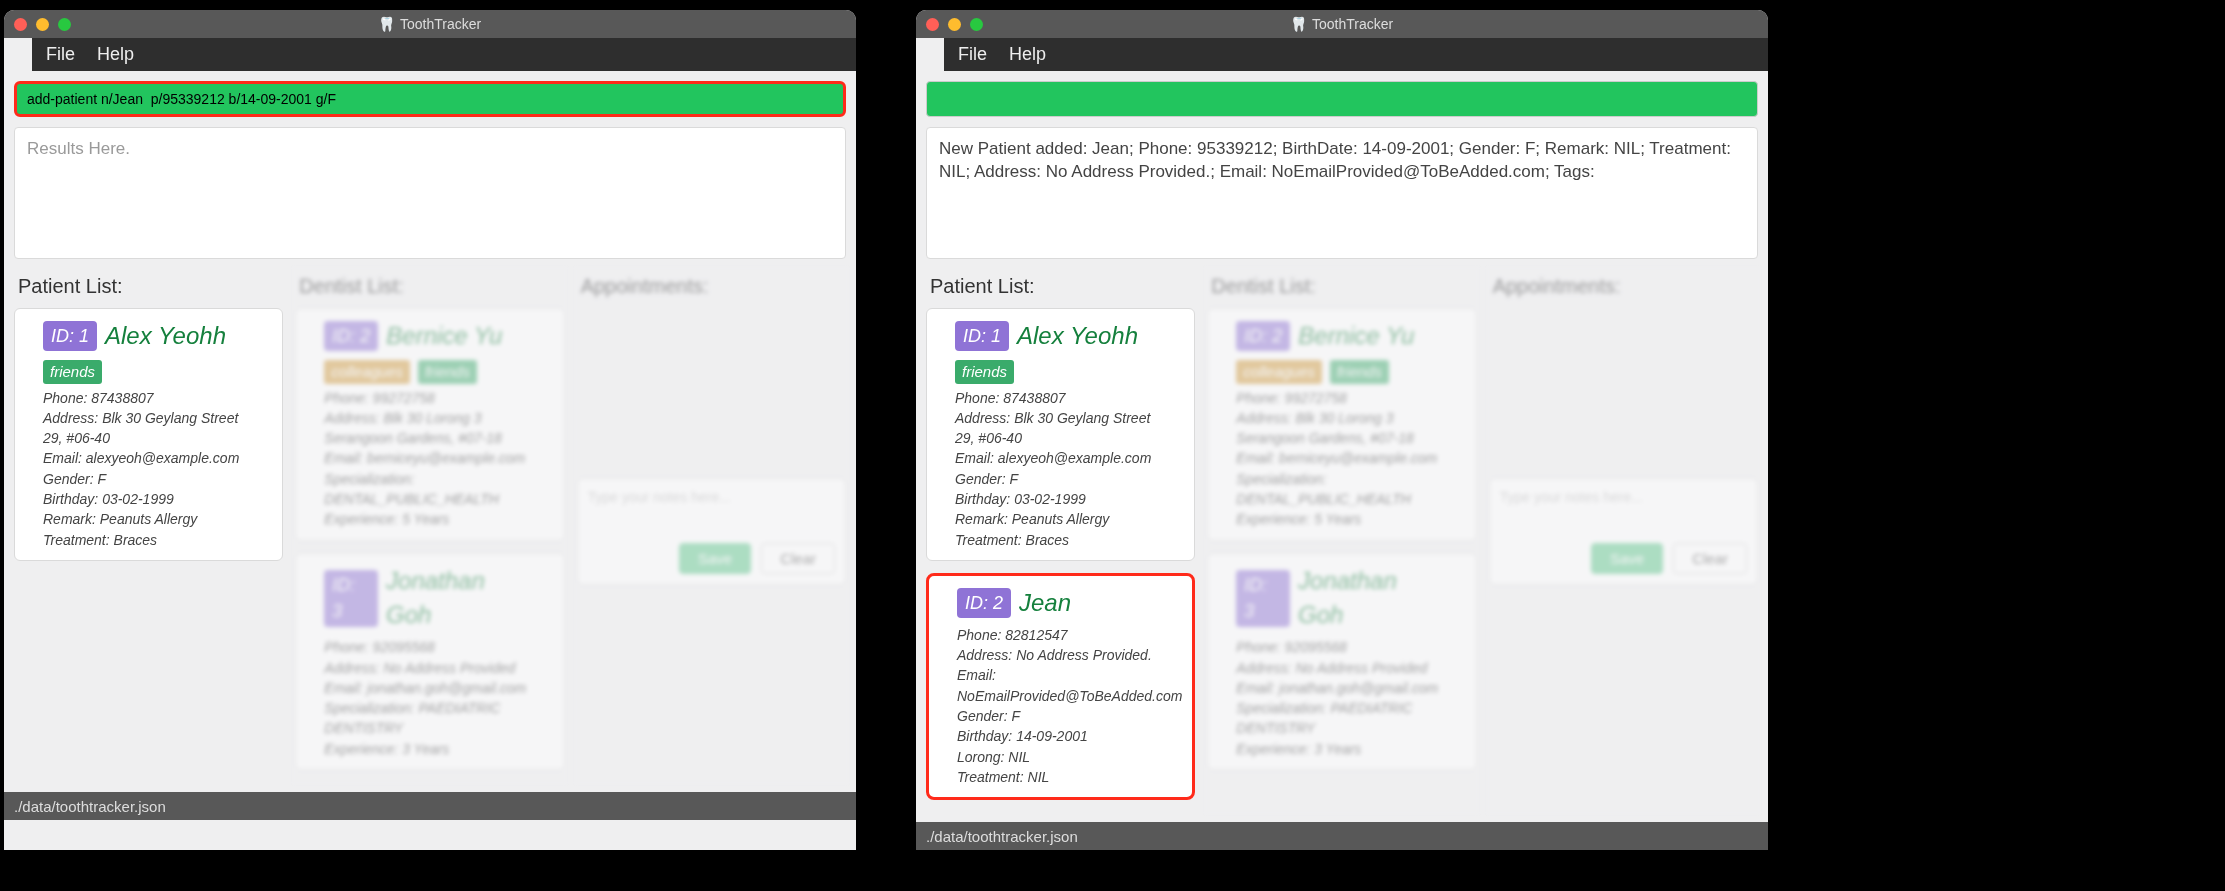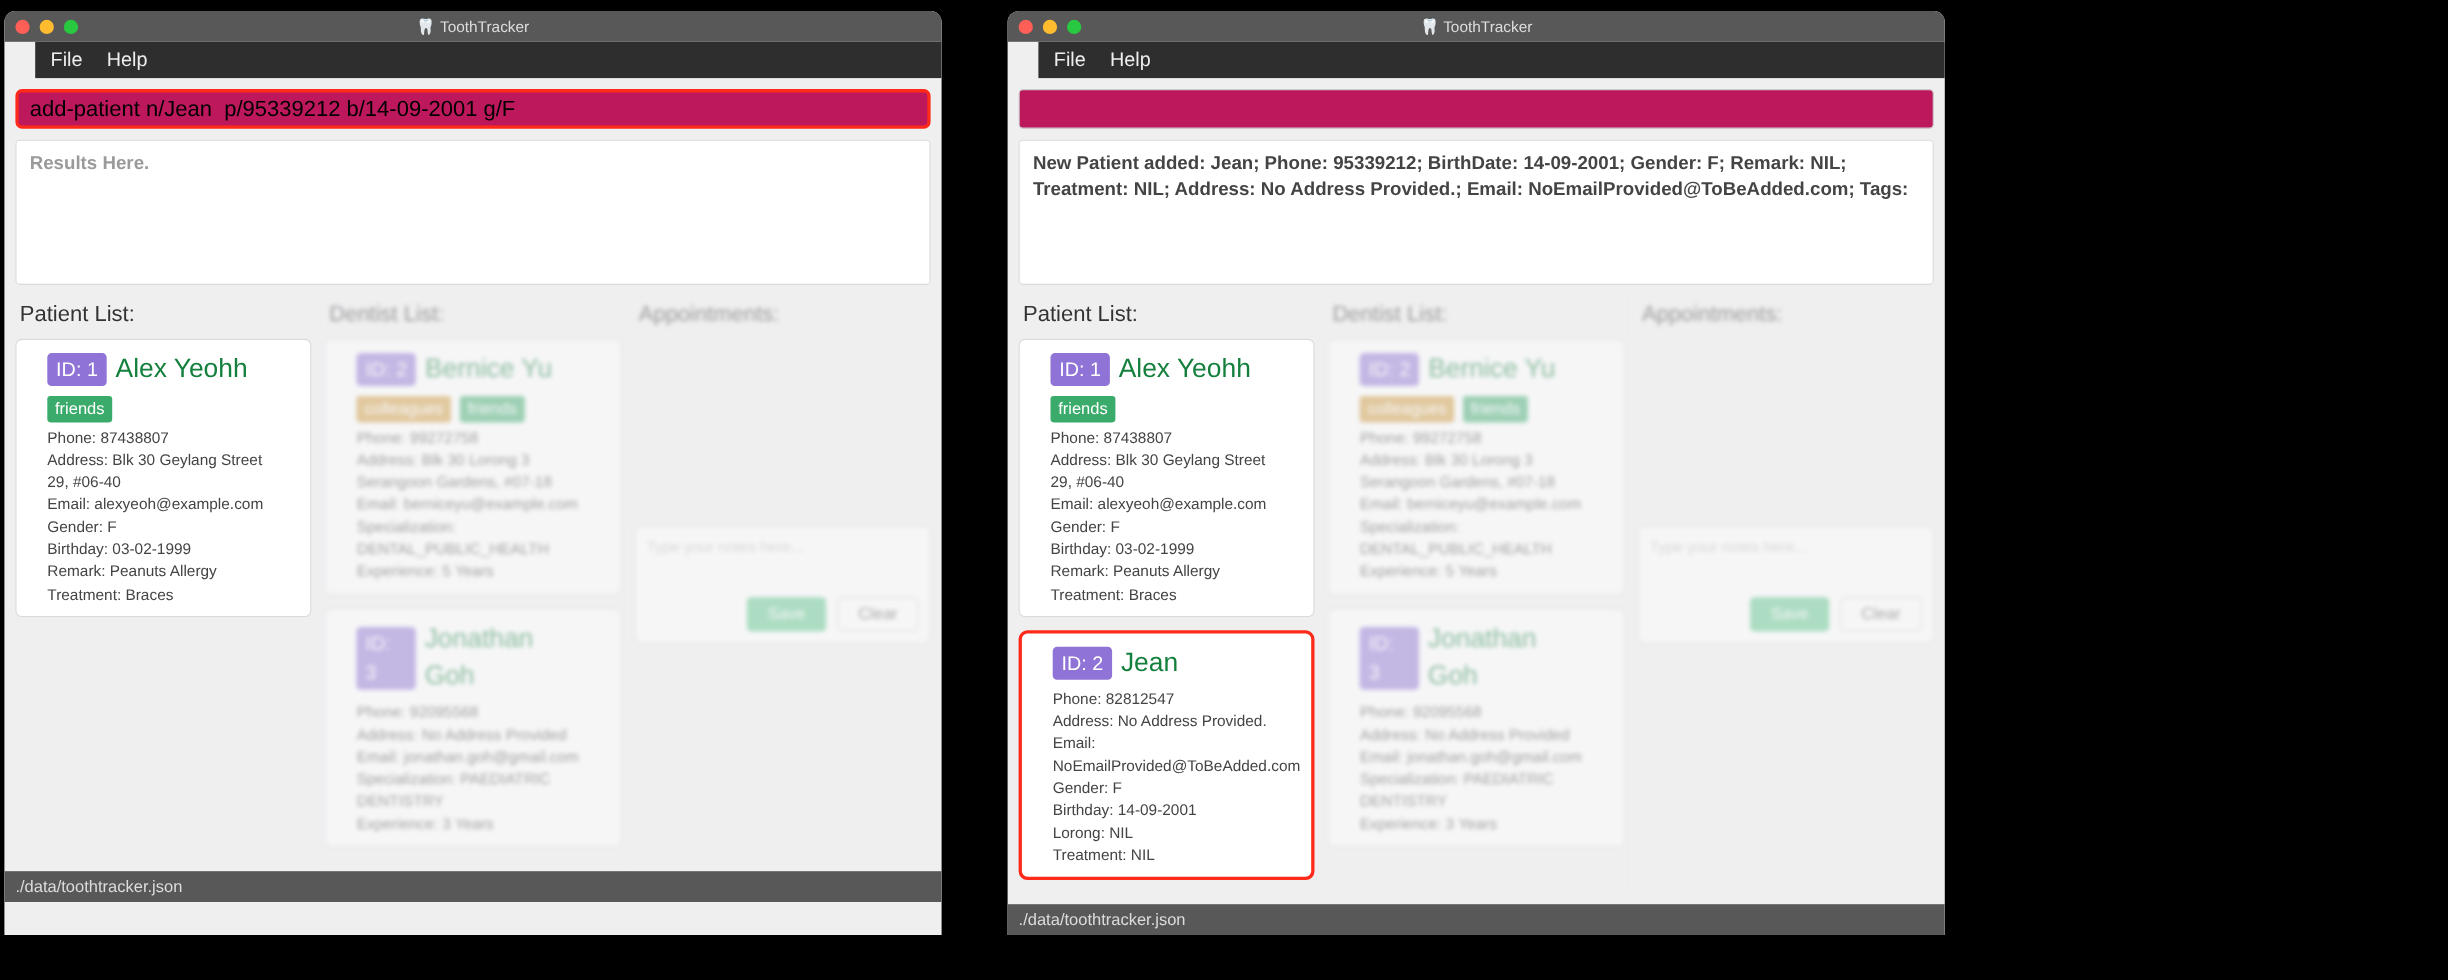--- a/index.html
+++ b/index.html
@@ -60,37 +60,36 @@
   }
   .menu-item{cursor:pointer}
   .cmd-area{padding:10px 10px 0 10px}
   .cmd-input{
     width:100%;
     box-sizing:border-box;
     height:36px;
     border:1px solid #ccc;
     border-radius:4px;
     padding:0 10px;
-    font-size:20px;
+    font-size:14px;
     font-family:inherit;
-    background:#be185d;
+    background:#22c55e;
     outline:none;
   }
   .cmd-input.highlight{border:3px solid #ff2a1a;border-radius:6px}
   .result-box{
     margin:10px;
     background:#fff;
     border:1px solid var(--border);
     border-radius:4px;
     min-height:110px;
     padding:10px 12px;
     font-size:17px;
     color:#444;
     line-height:1.35;
-    font-weight:bold;
   }
   .result-placeholder{color:#9a9a9a}
   .columns{
     display:flex;
     gap:12px;
     padding:0 10px 10px 10px;
   }
   .col{
     flex:1;
     min-width:0;
@@ -99,20 +98,21 @@
   .col-title{font-size:20px;margin:6px 0 10px 4px;color:#333}
   .card{
     background:var(--card-bg);
     border:1px solid var(--border);
     border-radius:6px;
     padding:10px 28px;
     margin-bottom:12px;
     font-size:14px;
     color:#444;
     line-height:1.45;
+    font-style:italic;
   }
   .card.highlight{border:3px solid #ff2a1a;border-radius:8px}
   .card-header{display:flex;align-items:center;gap:8px;margin-bottom:4px}
   .id-badge{
     background:var(--id-badge);
     color:#fff;
     font-size:18px;
     padding:2px 8px;
     border-radius:4px;
     font-weight:500;

